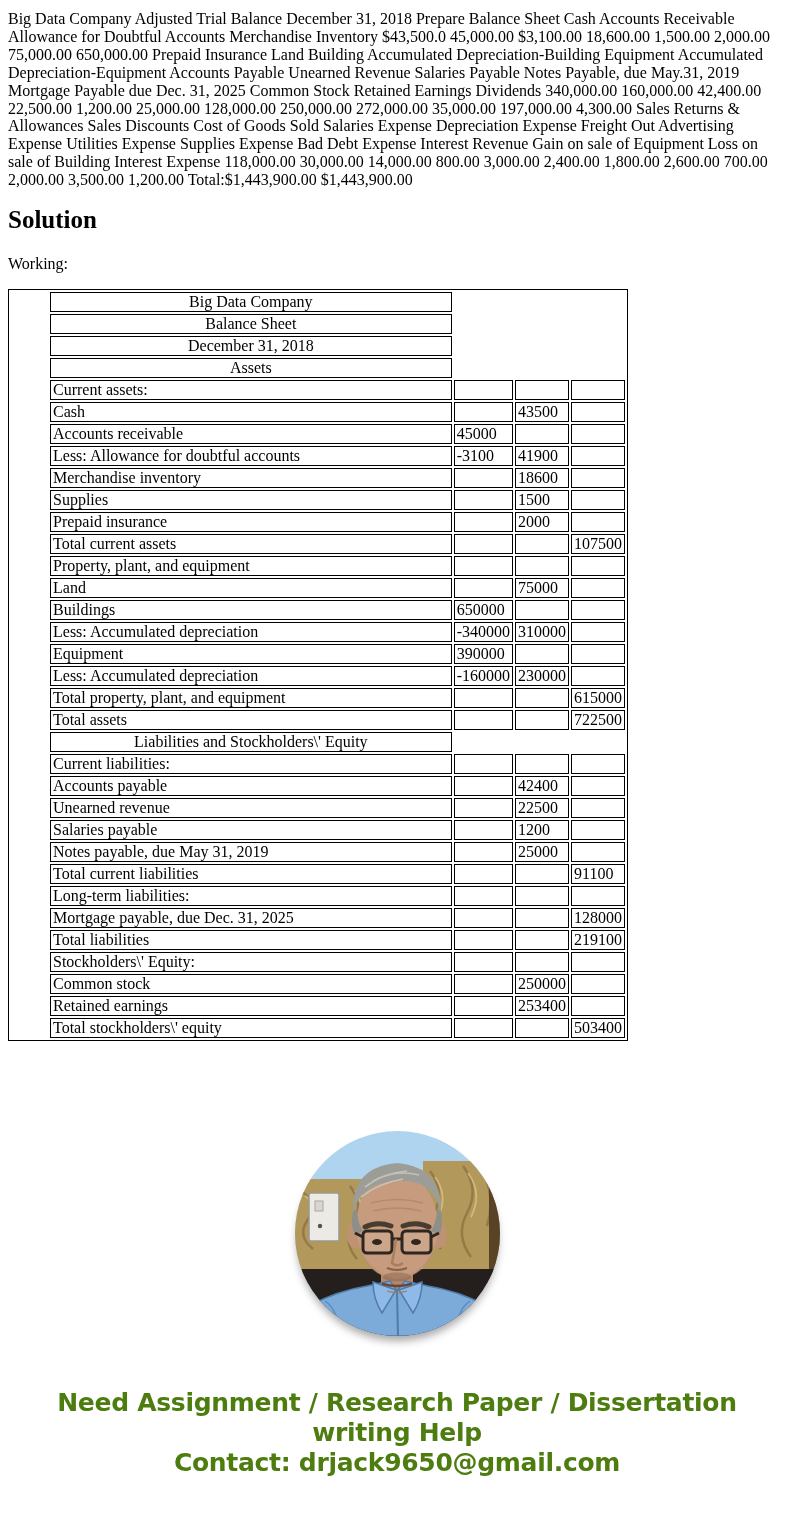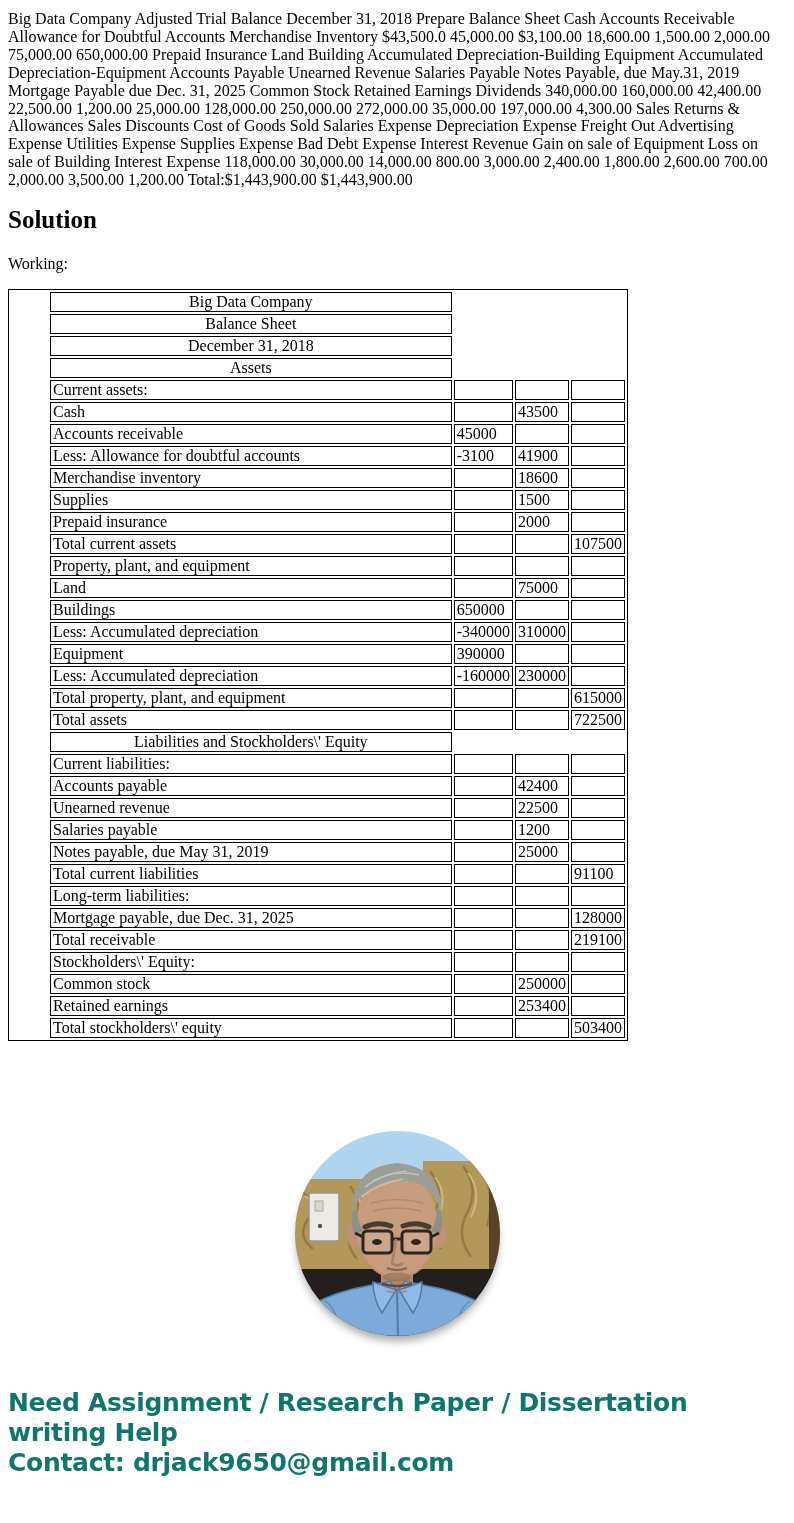--- a/index.html
+++ b/index.html
@@ -54,26 +54,27 @@
     height: 205px;
     border-radius: 50%;
     overflow: hidden;
     margin: 90px auto 0 auto;
     box-shadow: 0 7px 9px -2px rgba(0,0,0,0.35);
   }
   .avatar-wrap svg { display: block; }
 
   .footer {
     margin-top: 52px;
+    text-align: center;
     font-family: "DejaVu Sans", sans-serif;
     font-weight: 700;
     font-size: 25px;
     line-height: 30px;
     letter-spacing: -0.3px;
-    color: #0f766e;
+    color: #4d7c0f;
   }
 </style>
 </head>
 <body>
 
 <div class="page">
 
   <p class="question">Big Data Company Adjusted Trial Balance December 31, 2018 Prepare Balance Sheet Cash Accounts Receivable Allowance for Doubtful Accounts Merchandise Inventory $43,500.0 45,000.00 $3,100.00 18,600.00 1,500.00 2,000.00 75,000.00 650,000.00 Prepaid Insurance Land Building Accumulated Depreciation-Building Equipment Accumulated Depreciation-Equipment Accounts Payable Unearned Revenue Salaries Payable Notes Payable, due May.31, 2019 Mortgage Payable due Dec. 31, 2025 Common Stock Retained Earnings Dividends 340,000.00 160,000.00 42,400.00 22,500.00 1,200.00 25,000.00 128,000.00 250,000.00 272,000.00 35,000.00 197,000.00 4,300.00 Sales Returns &amp; Allowances Sales Discounts Cost of Goods Sold Salaries Expense Depreciation Expense Freight Out Advertising Expense Utilities Expense Supplies Expense Bad Debt Expense Interest Revenue Gain on sale of Equipment Loss on sale of Building Interest Expense 118,000.00 30,000.00 14,000.00 800.00 3,000.00 2,400.00 1,800.00 2,600.00 700.00 2,000.00 3,500.00 1,200.00 Total:$1,443,900.00 $1,443,900.00</p>
 
   <h3 class="solution">Solution</h3>
@@ -235,21 +236,21 @@
           <td class="cell num w2"></td>
           <td class="cell num w3"></td>
         </tr>
         <tr>
           <td class="cell label">Mortgage payable, due Dec. 31, 2025</td>
           <td class="cell num w1"></td>
           <td class="cell num w2"></td>
           <td class="cell num w3">128000</td>
         </tr>
         <tr>
-          <td class="cell label">Total receivable</td>
+          <td class="cell label">Total liabilities</td>
           <td class="cell num w1"></td>
           <td class="cell num w2"></td>
           <td class="cell num w3">219100</td>
         </tr>
         <tr>
           <td class="cell label">Stockholders\' Equity:</td>
           <td class="cell num w1"></td>
           <td class="cell num w2"></td>
           <td class="cell num w3"></td>
         </tr>

